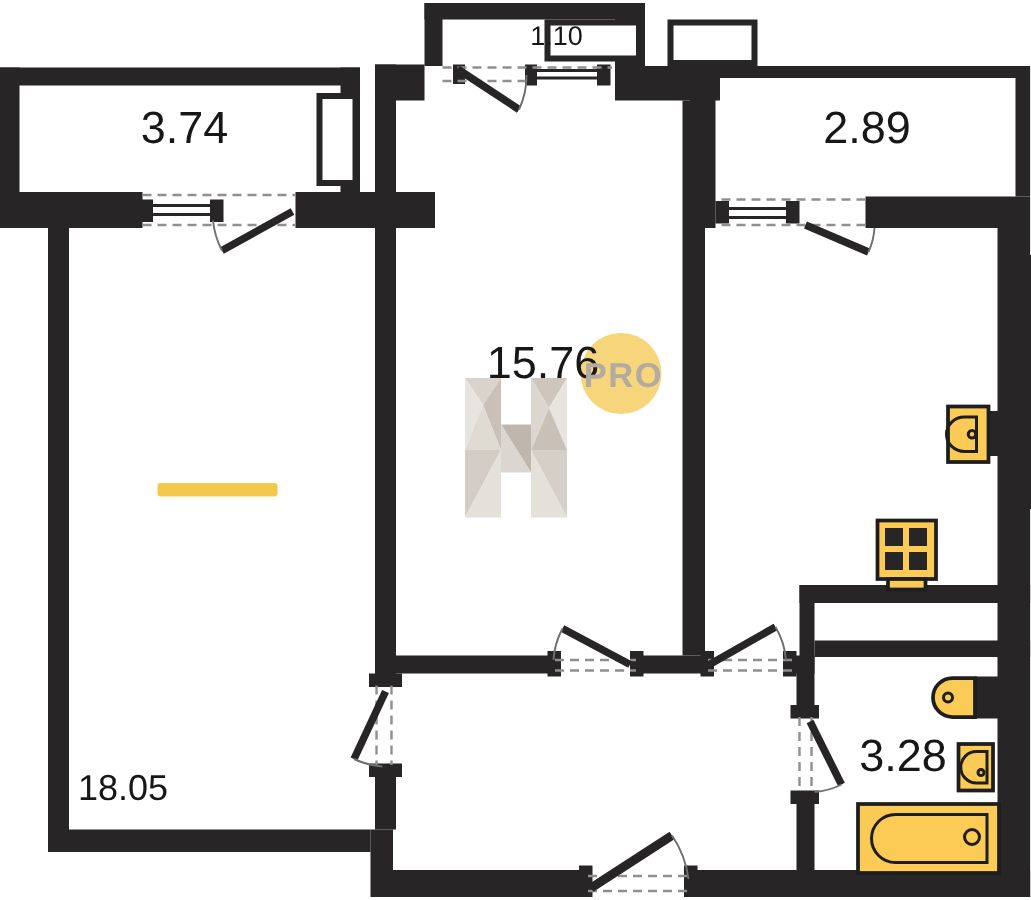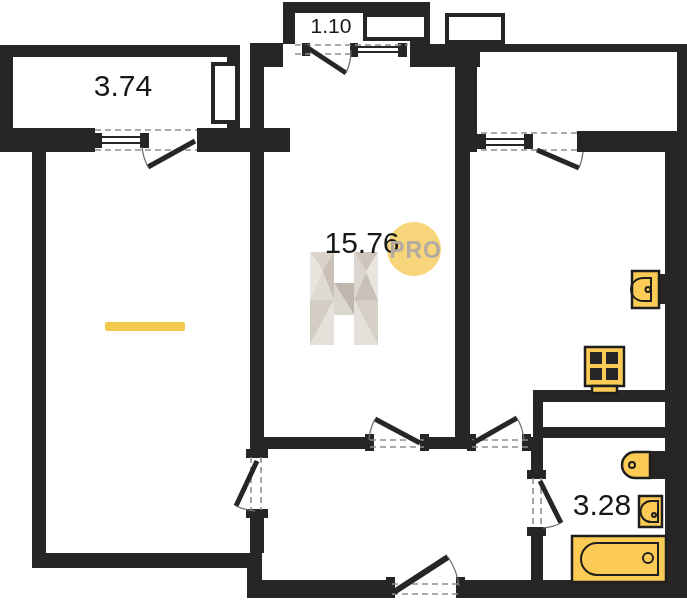--- a/index.html
+++ b/index.html
@@ -11,21 +11,21 @@
   .wall{fill:var(--wall,#272525);}
   .whitebox{fill:#ffffff;stroke:var(--wall,#272525);stroke-width:4;}
   .dash{stroke:var(--dash,#8f8f8f);stroke-width:1.6;stroke-dasharray:6 4;fill:none;}
   .wline{stroke:var(--wall,#272525);stroke-width:2;fill:none;}
   .leaf{stroke:var(--wall,#272525);stroke-width:5;fill:none;}
   .leaf-entry{stroke:var(--wall,#272525);stroke-width:6;fill:none;}
   .arc{stroke:#6f6f6f;stroke-width:1.3;fill:none;}
   .fix{fill:var(--fixture-fill,#fccb55);stroke:var(--fixture-border,#1e1e1e);stroke-width:2.5;}
   .fixline{fill:none;stroke:var(--fixture-border,#1e1e1e);stroke-width:2;}
   .lbl{position:absolute;text-align:center;line-height:1.05;letter-spacing:0px;}
-  .f26{font-size:30px;} .f21{font-size:21px;} .f27{font-size:27px;} .f24{font-size:24px;}
+  .f26{font-size:30px;} .f21{font-size:18px;padding-left:40px;} .f27{font-size:27px;} .f24{font-size:24px;}
   .total-num{position:absolute;font-size:35px;font-weight:bold;text-align:center;}
   .total-bar{position:absolute;background:var(--accent-bar,#f2c94c);border-radius:2px;}
   .pro-badge{
     position:absolute;font-size:23px;font-weight:bold;letter-spacing:1px;
     color:var(--badge-text,#b3aba1);text-align:right;
   }
 </style>
 </head>
 <body>
 
@@ -221,24 +221,26 @@
       <polygon points="354,300 378,300 378,345" fill="#d1cac1"></polygon>
       <polygon points="354,300 354,345 378,345" fill="#e2ddd6"></polygon>
     </g>
     <circle cx="414" cy="249" r="27" fill="var(--badge-bg,#f7d57b)"></circle>
   </svg>
 
   <div class="lbl f26" style="left:73px;top:70px;width:100px;">3.74</div>
 
   <div class="lbl f21" style="left:295px;top:15px;width:72px;">1.10</div>
 
+  <div class="lbl f26" style="left:528px;top:70px;width:100px;">2.89</div>
 
   <div class="lbl f26" style="left:318px;top:227px;width:88px;">15.76</div>
 
 
+  <div class="lbl f24" style="left:52px;top:513px;width:90px;text-align:left;">18.05</div>
 
 
   <div class="lbl f26" style="left:562px;top:489px;width:80px;">3.28</div>
 
   <div class="total-bar" style="left:105px;top:322px;width:80px;height:9px;"></div>
 
   <div class="pro-badge" style="left:388px;top:237px;width:54px;">PRO</div>
 </div>
 
 </body></html>

